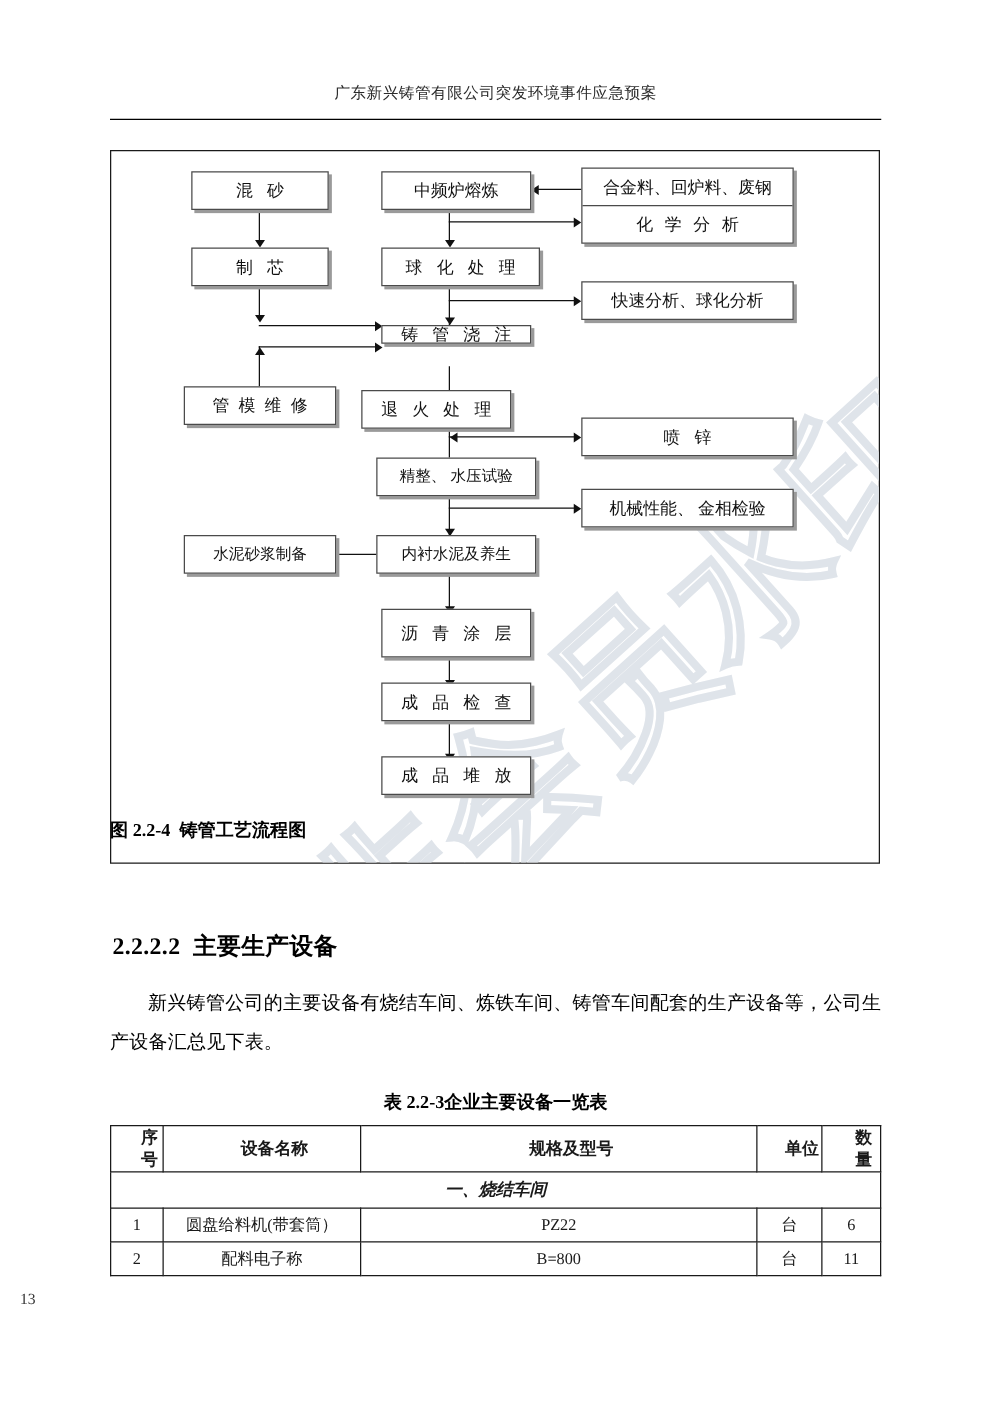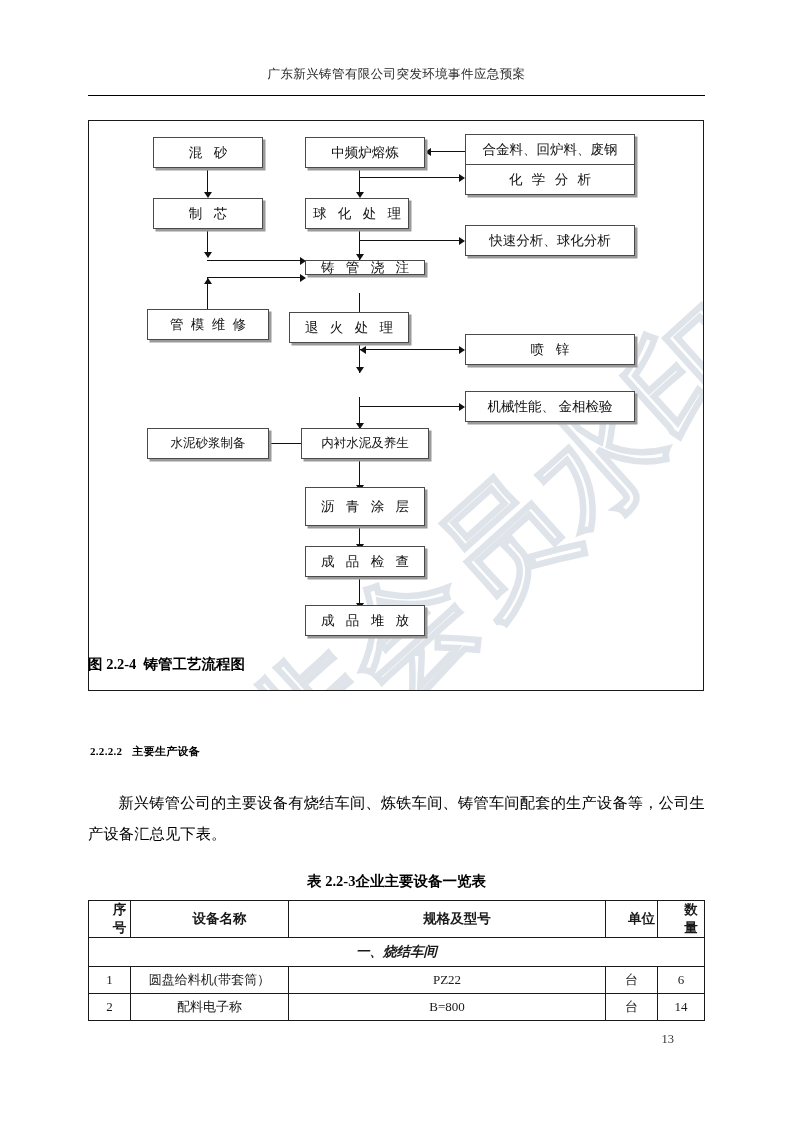--- a/index.html
+++ b/index.html
@@ -158,21 +158,21 @@
     font-size: 14.5px;
     font-weight: bold;
     z-index: 6;
   }
 
   
   .sec-heading {
     position: absolute;
     left: 90px;
     top: 744px;
-    font-size: 11px;
+    font-size: 19px;
     font-weight: bold;
     letter-spacing: 0.3px;
   }
   .sec-heading .num { margin-right: 10px; }
 
   
   .para {
     position: absolute;
     left: 88px;
     top: 787px;
@@ -212,24 +212,24 @@
     padding: 0;
     height: 26px;
     color: #1a1a1a;
   }
   table.equip th { font-weight: bold; font-size: 13.5px; padding-left: 20px; }
   table.equip tr.group td { font-weight: bold; font-size: 13.5px; height: 28px; font-style: italic; }
 
   
   .page-number {
     position: absolute;
-    left: 0;
+    left: 16px;
     top: 1032px;
     width: 674px;
-    text-align: right;
+    text-align: left;
     font-size: 12.5px;
     color: #333;
   }
 </style>
 </head>
 <body>
 
 <div class="page">
 
   <div class="header">广东新兴铸管有限公司突发环境事件应急预案</div>
@@ -262,39 +262,40 @@
     <div class="ln lnh" style="left:180px; top:322px; width:36px;"></div>
     <div class="arw arw-right" style="left:213px; top:318.6px;"></div>
 
     <div class="fbox tight" style="left:216px; top:16px; width:120px; height:31px;">中频炉熔炼</div>
     <div class="ln lnv" style="left:270px; top:47px; height:26px;"></div>
     <div class="arw arw-down" style="left:266.6px; top:71px;"></div>
 
     <div class="ln lnh" style="left:270px; top:56px; width:103px;"></div>
     <div class="arw arw-right" style="left:370px; top:52.6px;"></div>
 
-    <div class="fbox sp" style="left:216px; top:77px; width:104px; height:31px;">球 化 处 理</div>
+    <div class="fbox sp" style="left:216px; top:77px; width:127px; height:31px;">球 化 处 理</div>
     <div class="ln lnv" style="left:270px; top:108px; height:31px;"></div>
     <div class="arw arw-down" style="left:266.6px; top:133px;"></div>
 
     <div class="ln lnh" style="left:270px; top:119px; width:103px;"></div>
     <div class="arw arw-right" style="left:370px; top:115.6px;"></div>
 
     <div class="fbox sp" style="left:216px; top:139px; width:120px; height:15px;">铸 管 浇 注</div>
     <div class="ln lnv" style="left:270px; top:172px; height:29px;"></div>
     <div class="arw arw-down" style="left:266.6px; top:195px;"></div>
 
     <div class="fbox sp" style="left:200px; top:191px; width:120px; height:31px;">退 火 处 理</div>
     <div class="ln lnv" style="left:270px; top:222px; height:30px;"></div>
     <div class="arw arw-down" style="left:266.6px; top:246px;"></div>
 
     <div class="ln lnh" style="left:270px; top:228px; width:103px;"></div>
     <div class="arw arw-right" style="left:370px; top:224.6px;"></div>
     <div class="arw arw-left" style="left:271px; top:224.6px;"></div>
 
+    <div class="fbox tight" style="left:212px; top:245px; width:128px; height:31px; font-size:12.5px;">精整、 水压试验</div>
     <div class="ln lnv" style="left:270px; top:276px; height:32px;"></div>
     <div class="arw arw-down" style="left:266.6px; top:302px;"></div>
 
     <div class="ln lnh" style="left:270px; top:285px; width:103px;"></div>
     <div class="arw arw-right" style="left:370px; top:281.6px;"></div>
 
     <div class="fbox tight" style="left:212px; top:307px; width:128px; height:31px; font-size:12.5px;">内衬水泥及养生</div>
     <div class="ln lnv" style="left:270px; top:338px; height:32px;"></div>
     <div class="arw arw-down" style="left:266.6px; top:364px;"></div>
 
@@ -365,20 +366,20 @@
         <td>圆盘给料机(带套筒）</td>
         <td>PZ22</td>
         <td>台</td>
         <td>6</td>
       </tr>
       <tr>
         <td>2</td>
         <td>配料电子称</td>
         <td>B=800</td>
         <td>台</td>
-        <td>14</td>
+        <td>11</td>
       </tr>
     </tbody>
   </table>
 
   <div class="page-number">13</div>
 
 </div>
 
 </body></html>

